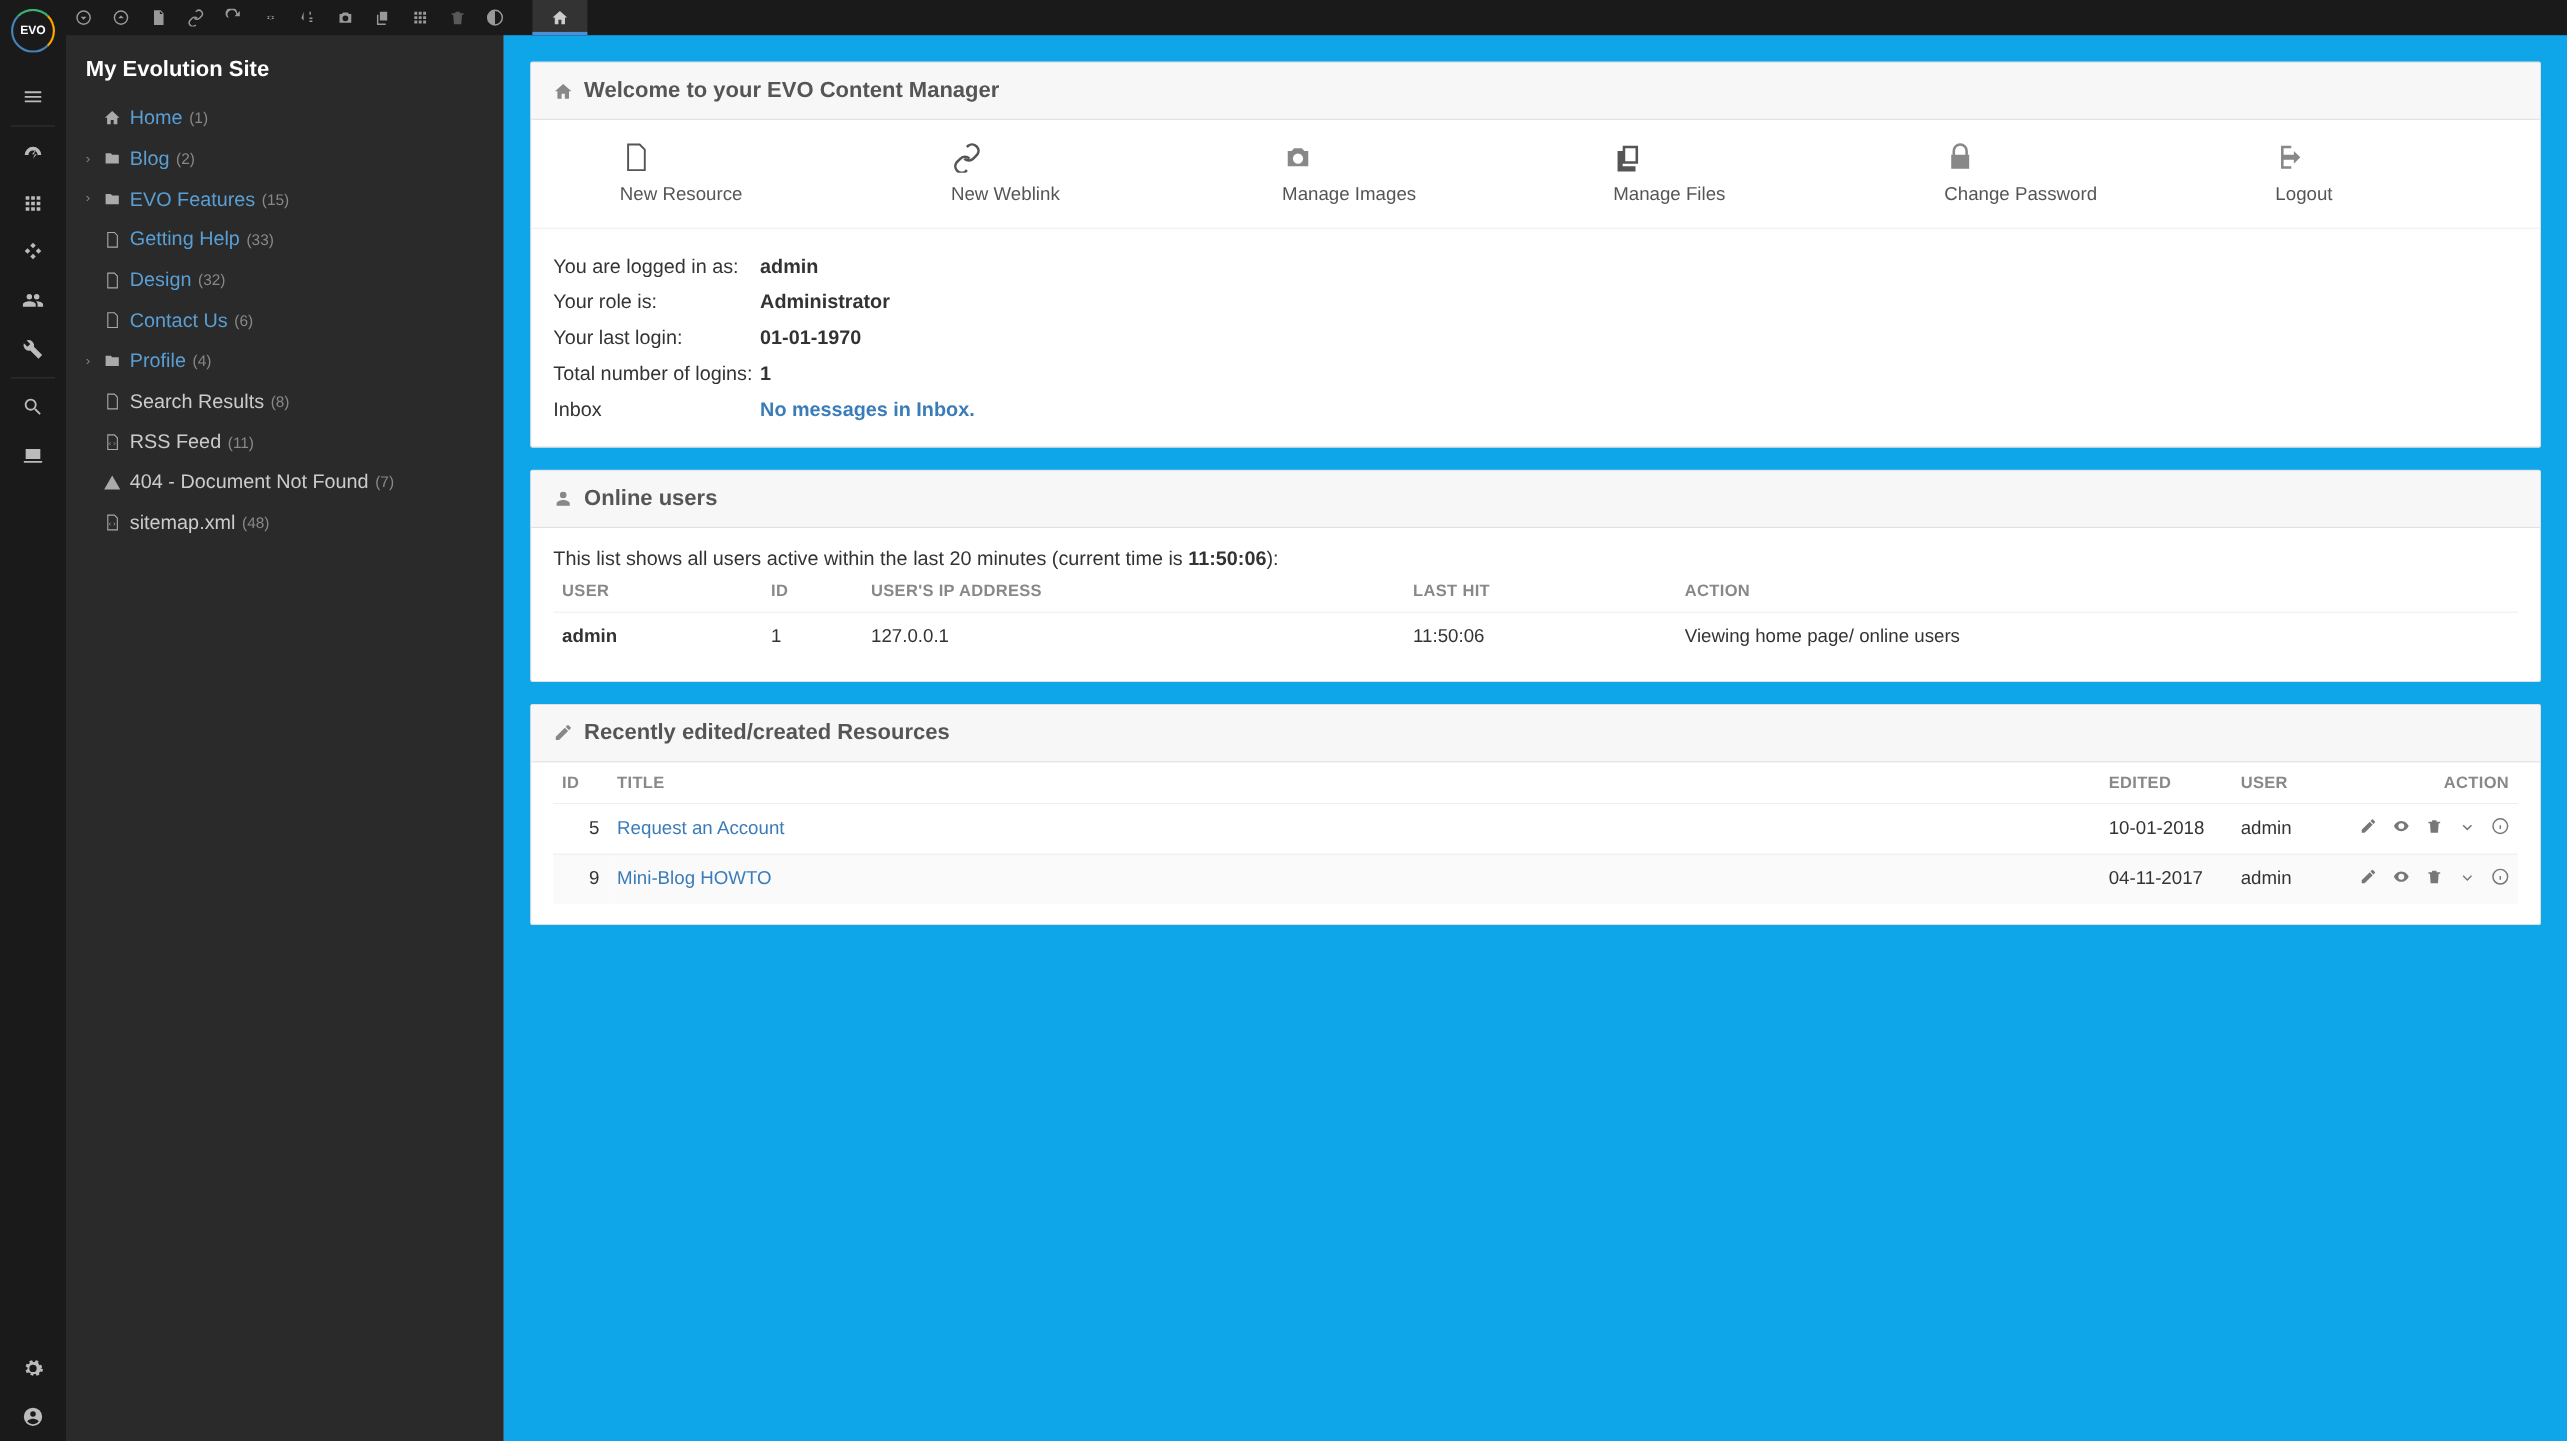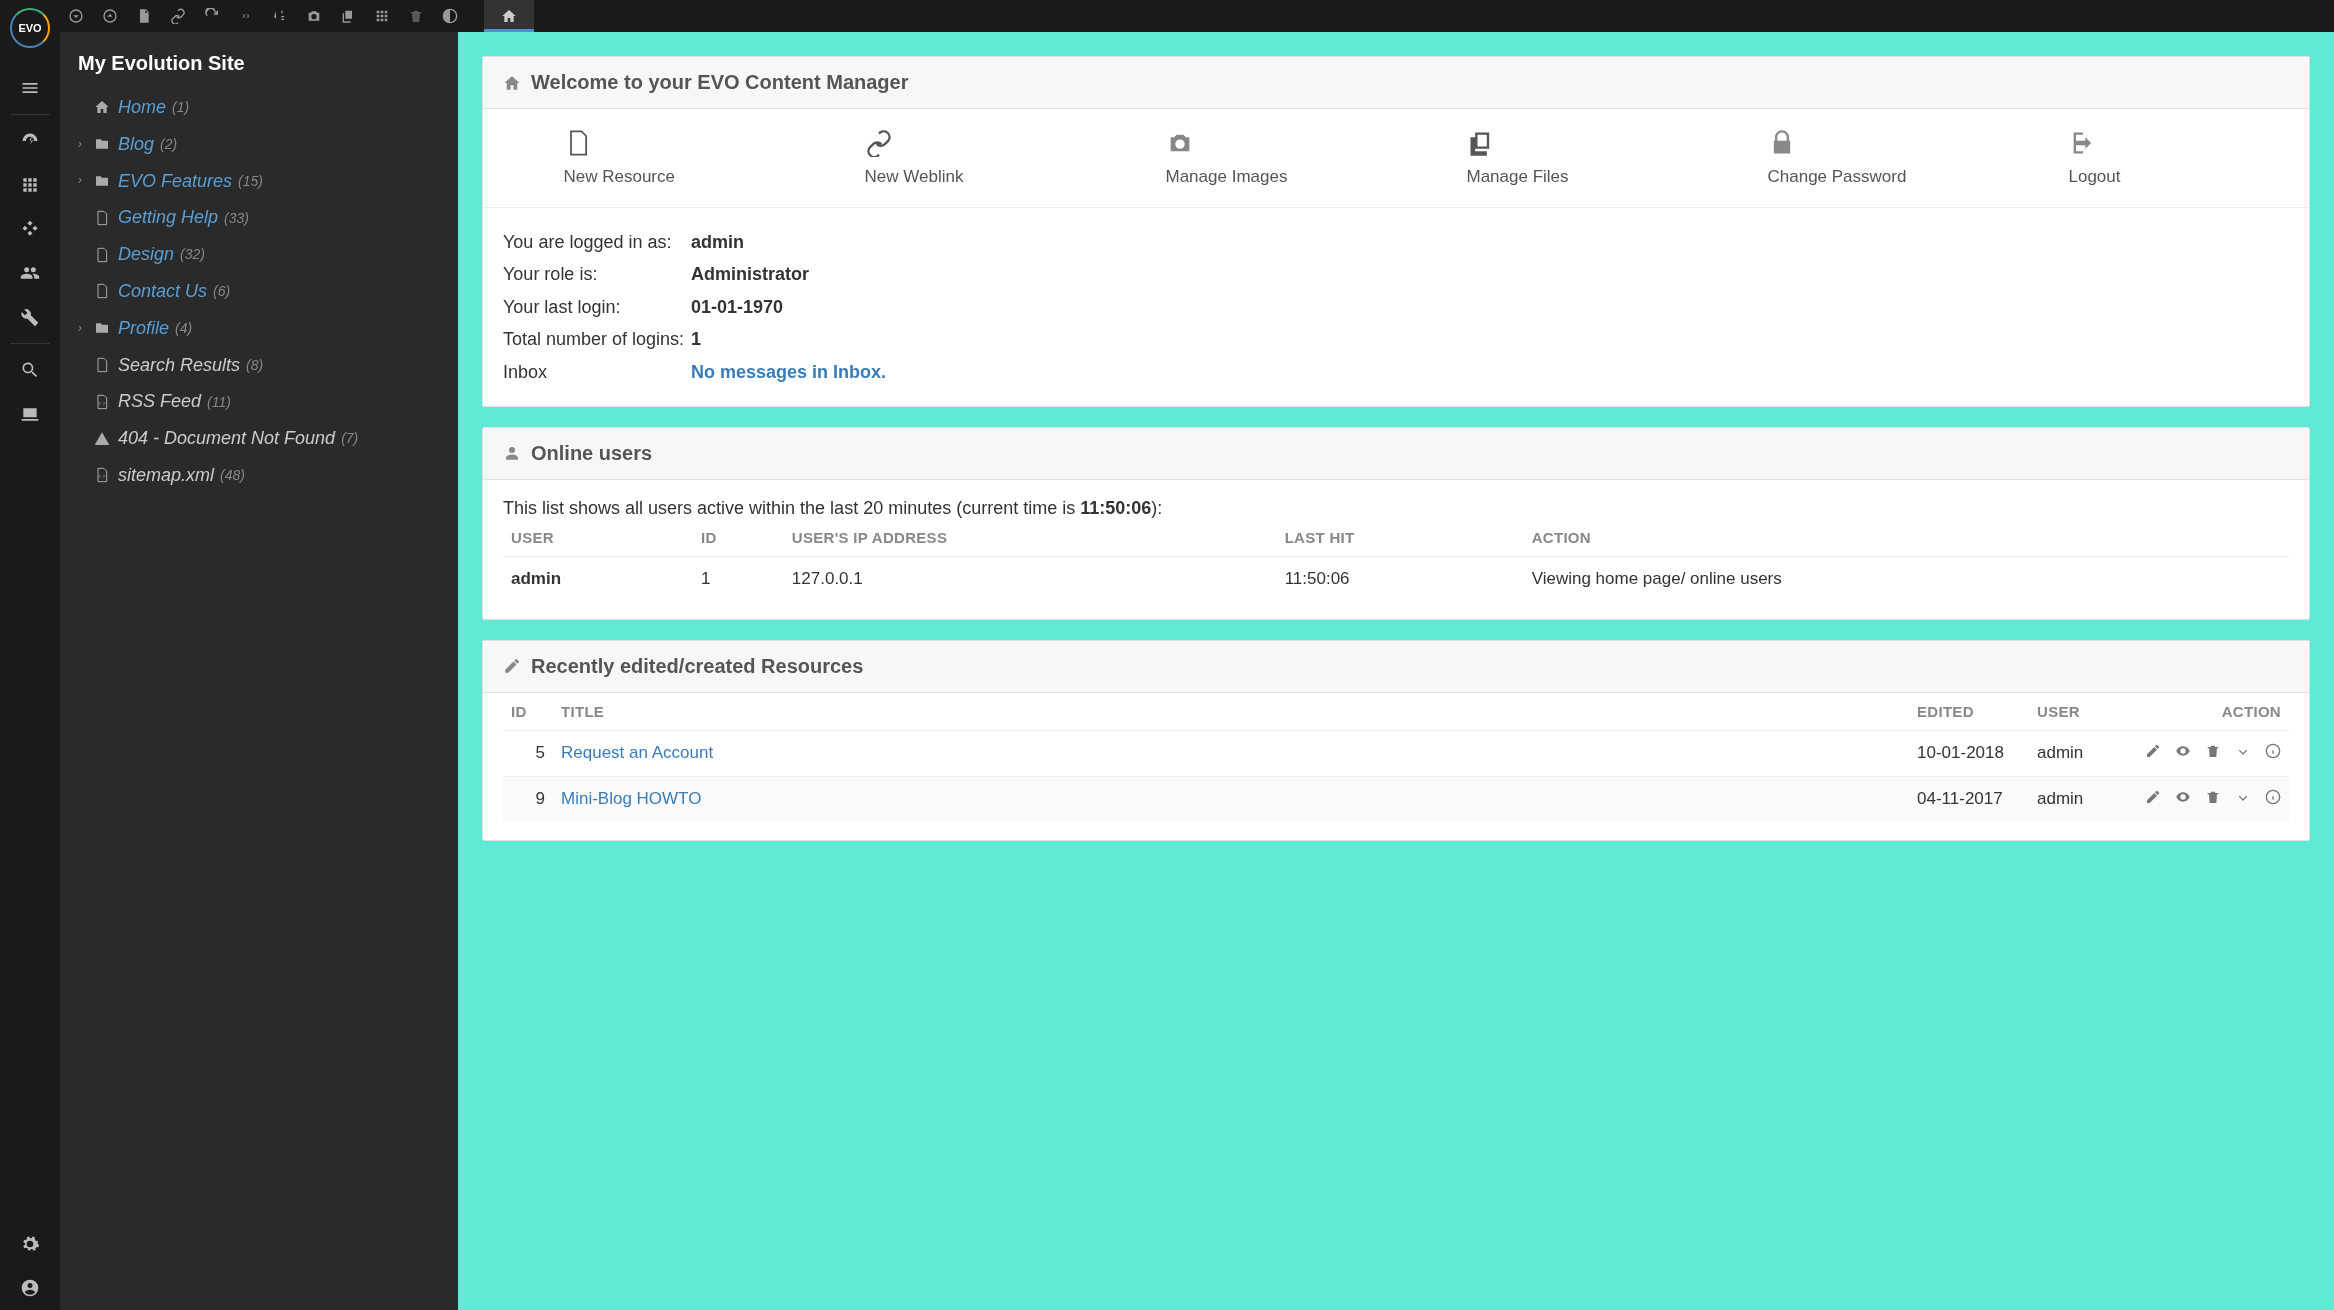--- a/index.html
+++ b/index.html
@@ -18,31 +18,31 @@
 .toolbar { position:absolute; top:0; left:60px; right:0; height:32px; background:#1a1a1a; display:flex; align-items:center; padding:0 8px; gap:18px; }
 .toolbar-item { color:#999; cursor:pointer; display:flex; align-items:center; }
 .toolbar-item svg { width:16px; height:16px; fill:currentColor; }
 .toolbar-tab { width:50px; height:32px; background:#333; display:flex; align-items:center; justify-content:center; color:#ccc; position:relative; margin-left:8px; }
 .toolbar-tab::after { content:''; position:absolute; bottom:0; left:0; right:0; height:3px; background:#4a90d9; }
 
 
 .tree { width:398px; background:#2a2a2a; color:#ccc; padding-top:44px; overflow-y:auto; }
 .tree-title { font-size:20px; font-weight:600; color:#fff; padding:8px 18px 14px; }
 .tree ul { list-style:none; padding-left:18px; }
-.tree > ul { padding-left:18px;font-style:italic; }
+.tree > ul { padding-left:18px; }
 .tree-item { display:flex; align-items:center; gap:6px; padding:4px 0; font-size:18px; line-height:1.6; cursor:pointer; }
 .tree-item .chev { width:10px; color:#888; font-size:12px; }
 .tree-item .ico { width:18px; color:#aaa; display:inline-flex; }
 .tree-item .ico svg { width:16px; height:16px; fill:currentColor; }
 .tree-item .lbl { color:#5a9fd4; }
 .tree-item.plain .lbl { color:#ccc; }
 .tree-item .cnt { color:#888; font-size:14px; }
 
 
-.main { flex:1; padding-top:32px; overflow-y:auto; background:#5eead4; }
+.main { flex:1; padding-top:32px; overflow-y:auto; background:#0ea5e9; }
 .main-inner { padding:24px; }
 .panel { background:#fff; border:1px solid #e0e0e0; margin-bottom:20px; border-radius:2px; }
 .panel-hdr { background:#f7f7f7; border-bottom:1px solid #e0e0e0; padding:14px 20px; font-size:20px; font-weight:600; color:#555; display:flex; align-items:center; gap:10px; }
 .panel-hdr svg { width:18px; height:18px; fill:#888; }
 .panel-body { padding:18px 20px; }
 
 
 .actions { display:flex; justify-content:space-around; padding:20px 10px; border-bottom:1px solid #eee; }
 .action { display:flex; flex-direction:column; align-items:flex-start; gap:10px; cursor:pointer; color:#555; width:160px; }
 .action svg { width:28px; height:28px; fill:#888; }

